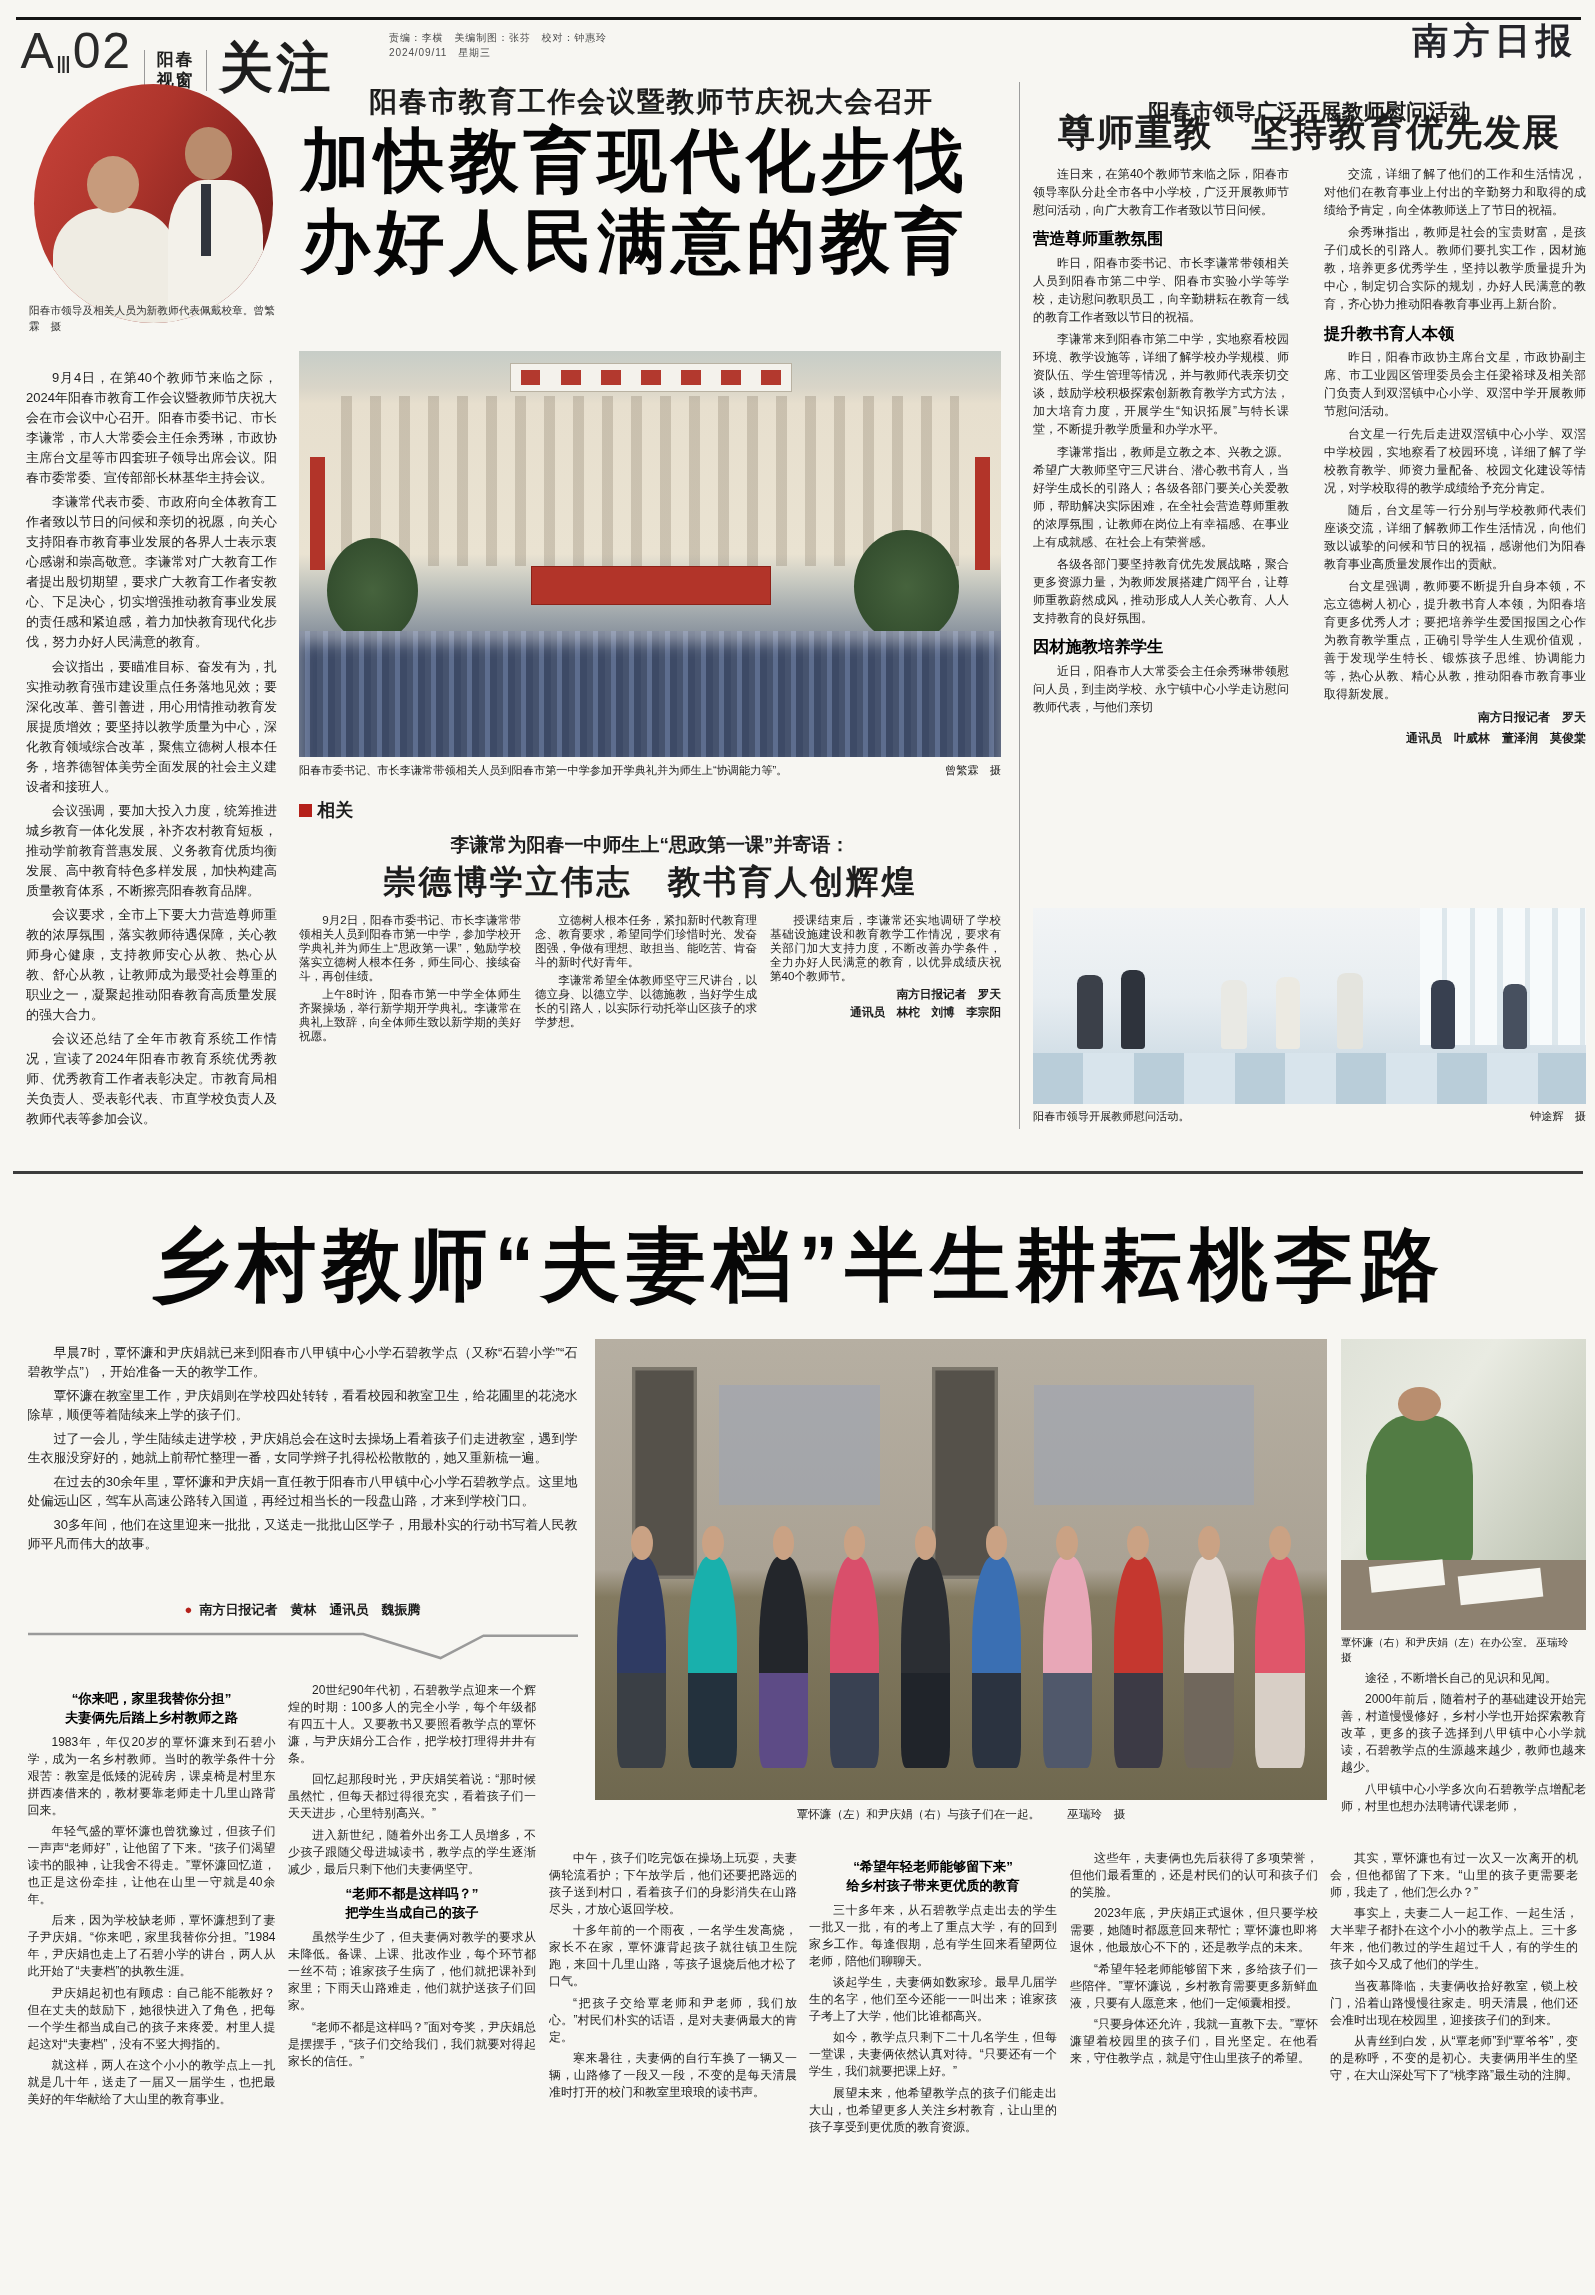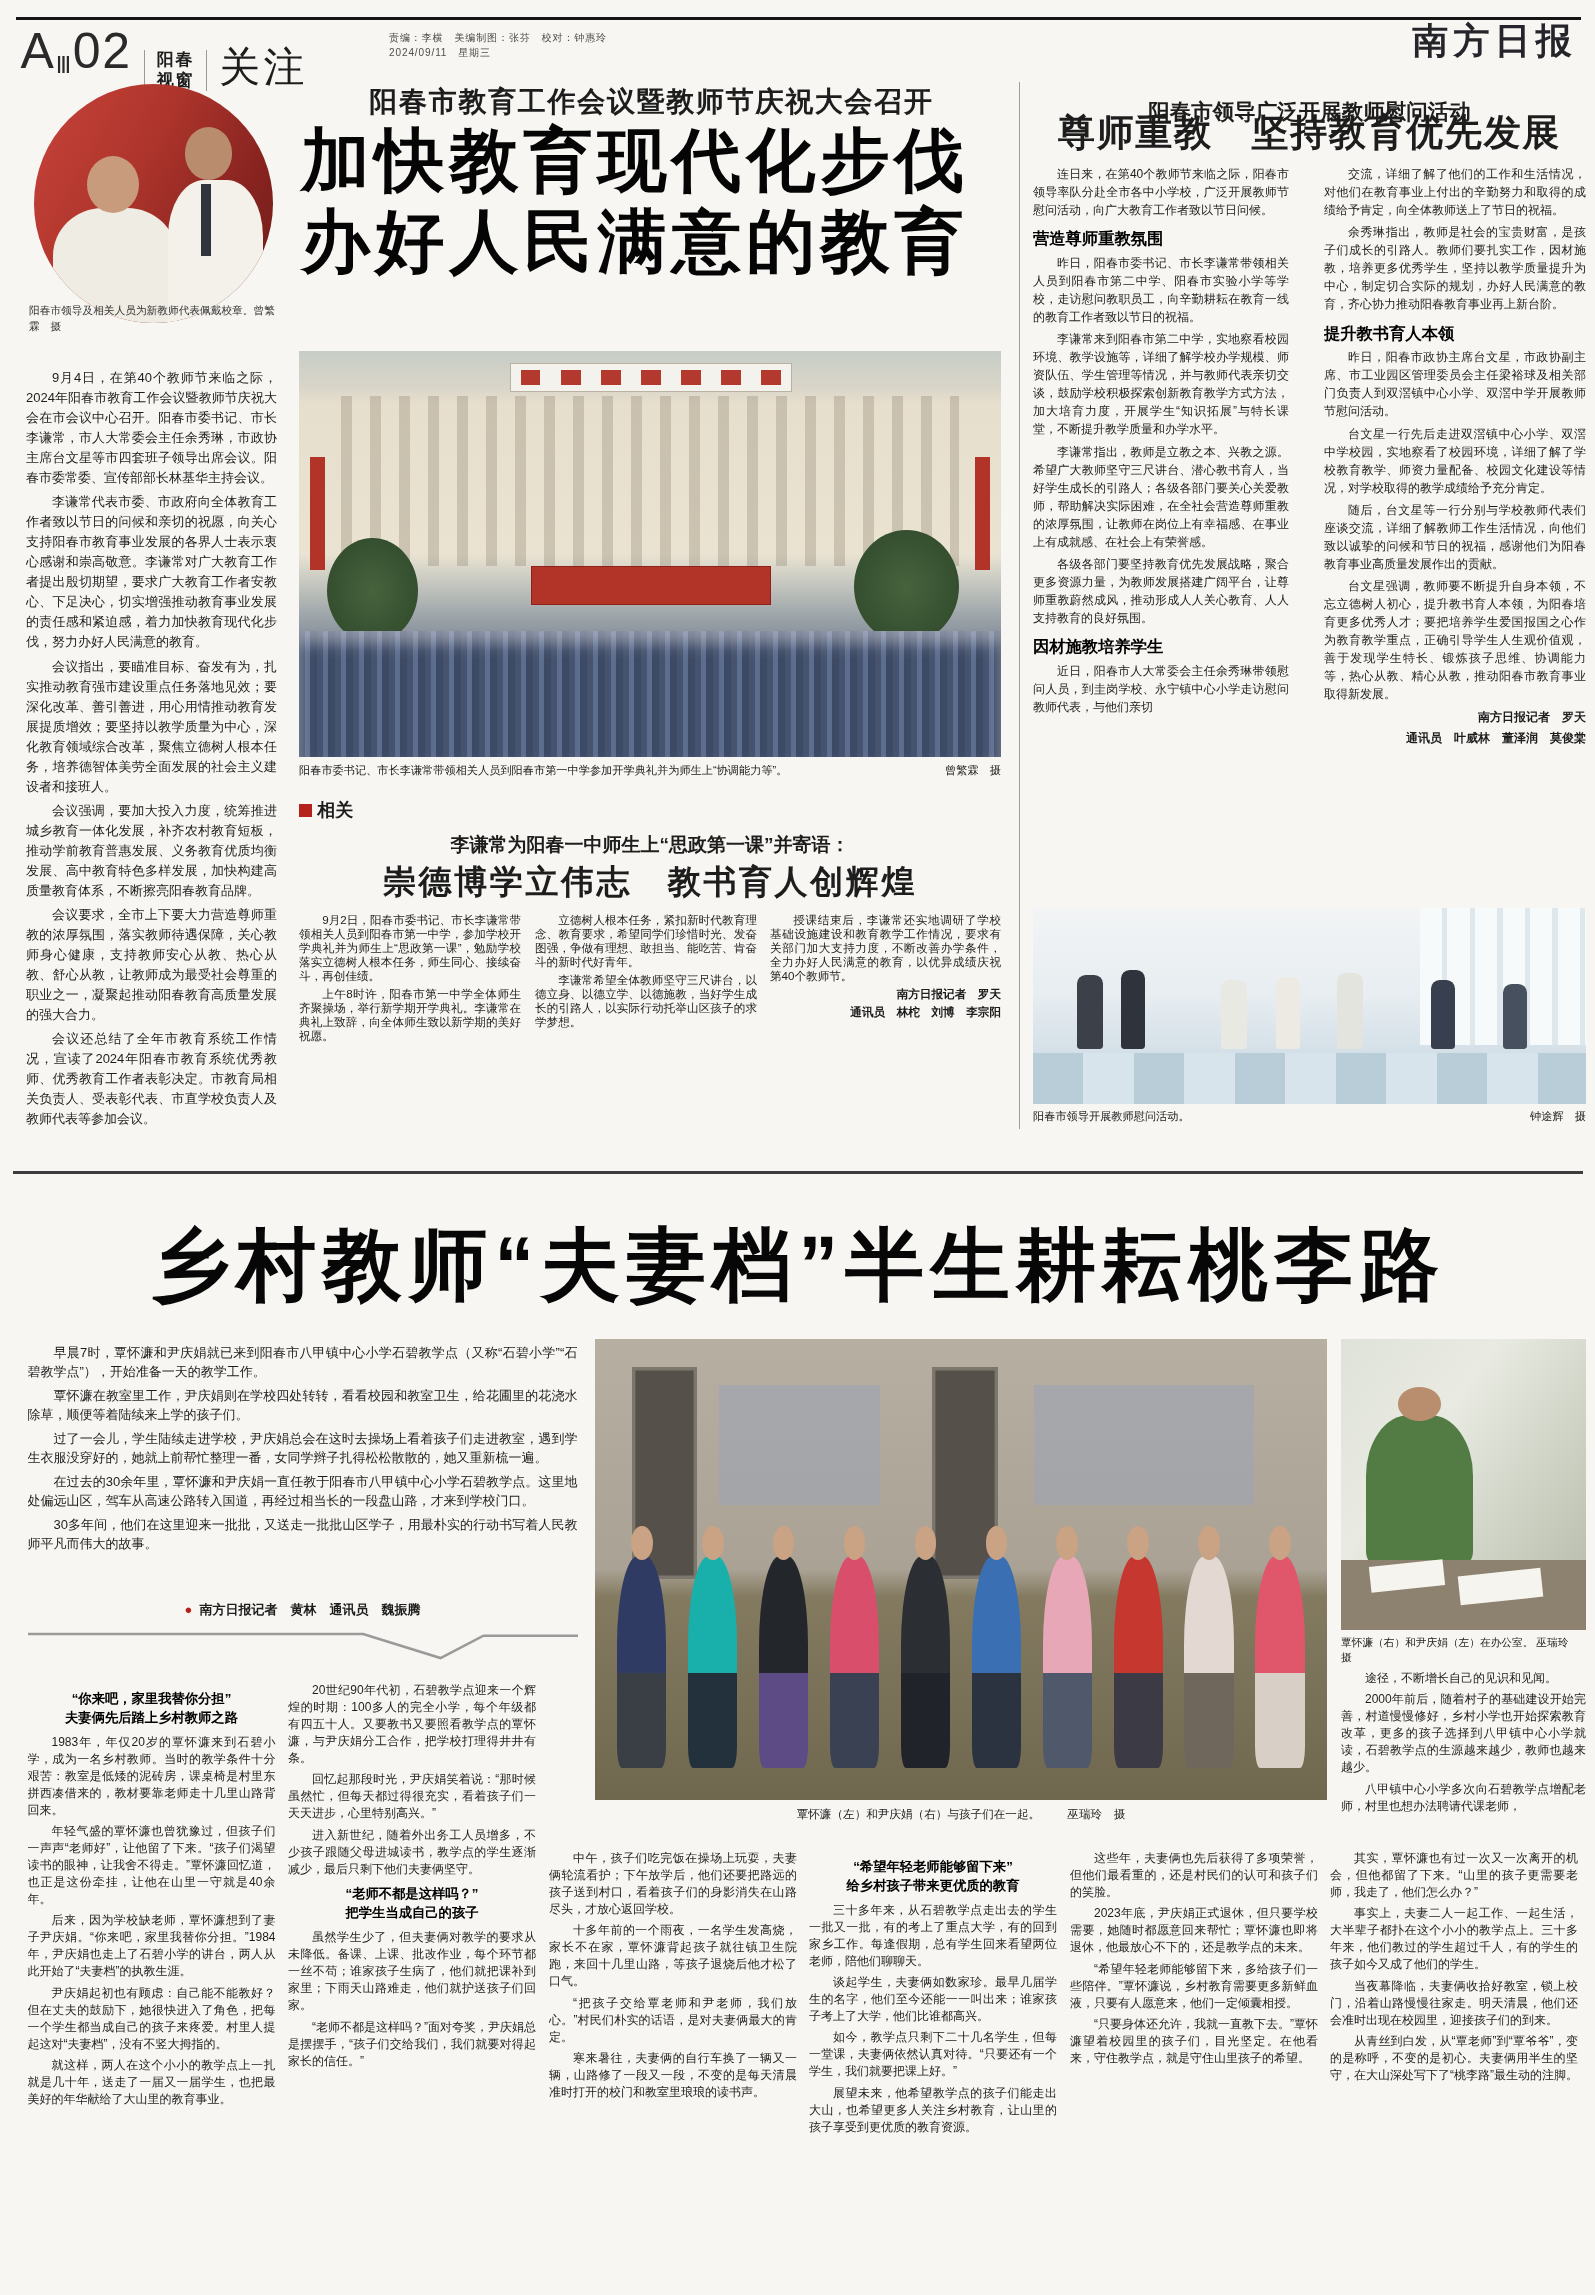--- a/index.html
+++ b/index.html
@@ -9,21 +9,21 @@
     font-family:"Liberation Sans","DejaVu Sans",sans-serif;
   }
   .abs{position:absolute}
   .rule{position:absolute;background:#151515}
   
   .folio{position:absolute;left:20.6px;top:26px;display:flex;align-items:flex-end}
   .page-code{font-size:50px;line-height:50px;color:#2a2a2a;letter-spacing:1.7px}
   .page-code .roman{font-size:22.4px;vertical-align:-5.2px}
   .vsep{width:0.9px;background:#9a9a9a;height:41px;margin:3.4px 12px 0}
   .section-stack{font-size:17px;font-weight:700;line-height:20.6px;margin-top:3.4px;letter-spacing:1.7px}
-  .focus{font-size:41px;font-weight:400;line-height:48px;letter-spacing:3.4px}
+  .focus{font-size:54px;font-weight:700;line-height:48px;letter-spacing:3.4px}
   .credits{position:absolute;left:389px;top:31px;font-size:10px;color:#4c4c4c;line-height:14.6px;letter-spacing:0.9px}
   .masthead{position:absolute;right:19px;top:17px;font-family:"Liberation Serif","DejaVu Serif",serif;
     font-weight:900;font-size:36px;letter-spacing:5.2px;color:#24242a}
   
   .para{margin:0 0 4.3px;text-indent:2em;text-align:justify;text-justify:inter-ideograph}
   .col-subhead{margin:8.6px 0 6.9px;font-weight:900;white-space:pre-line;text-align:left;color:#000}
   .byline-line{margin:3.4px 0 0;text-align:right;font-weight:700}
   .textcol{position:absolute;overflow:hidden}
   
   .lead-col{left:26px;top:368px;width:251px;height:760px;font-size:13px;line-height:20px}

